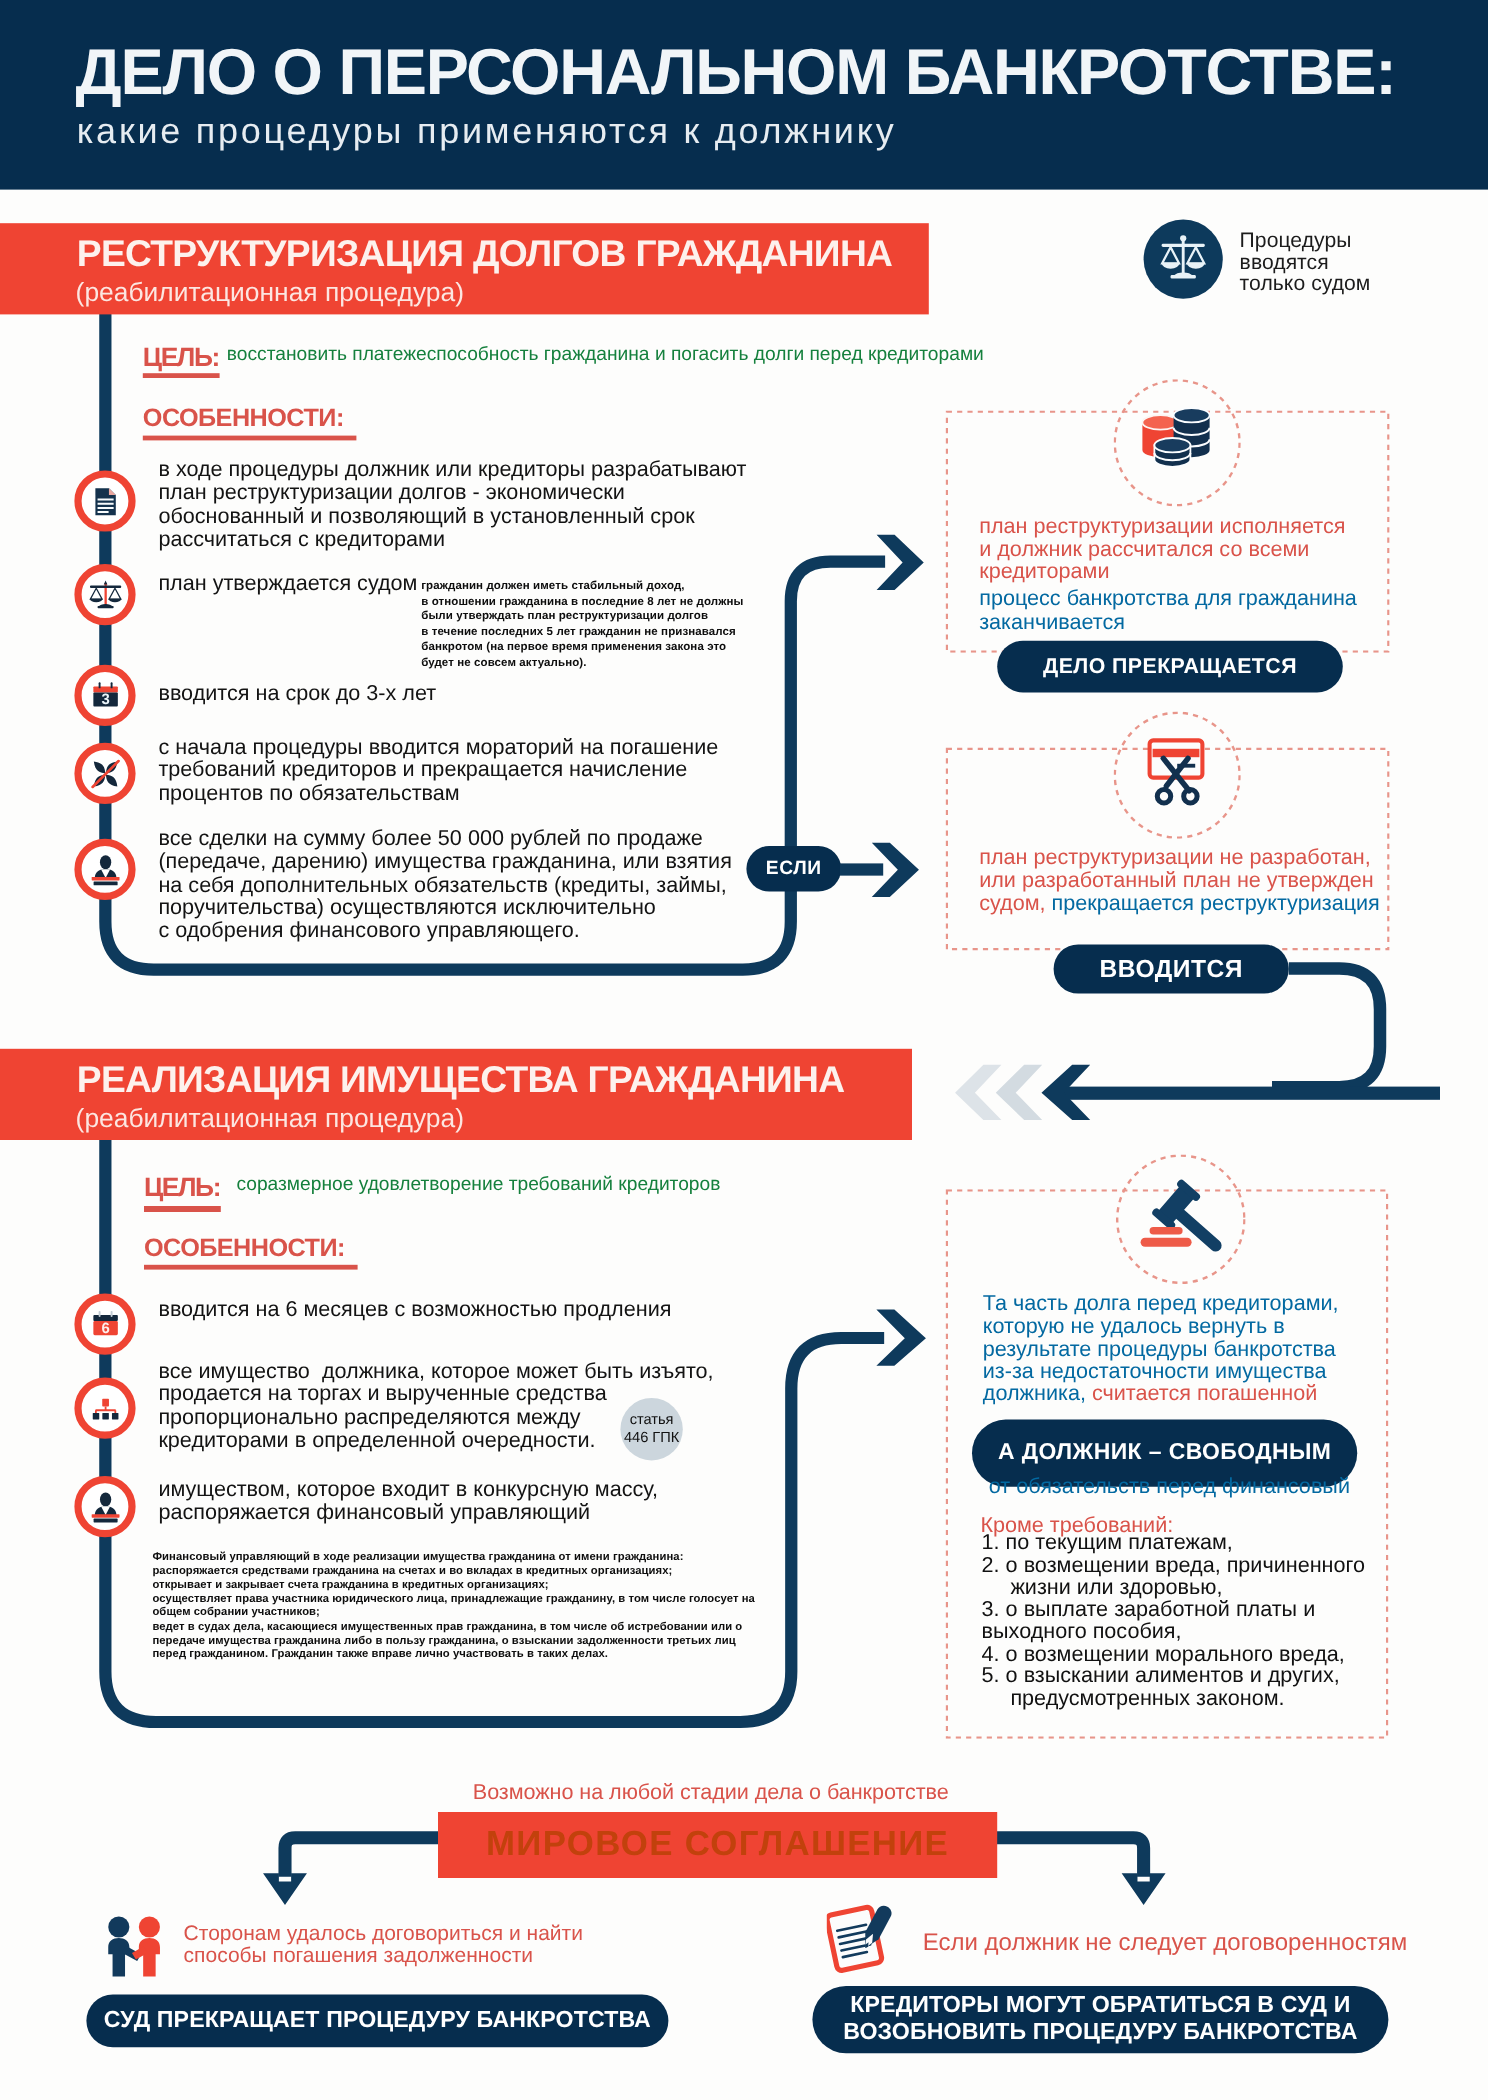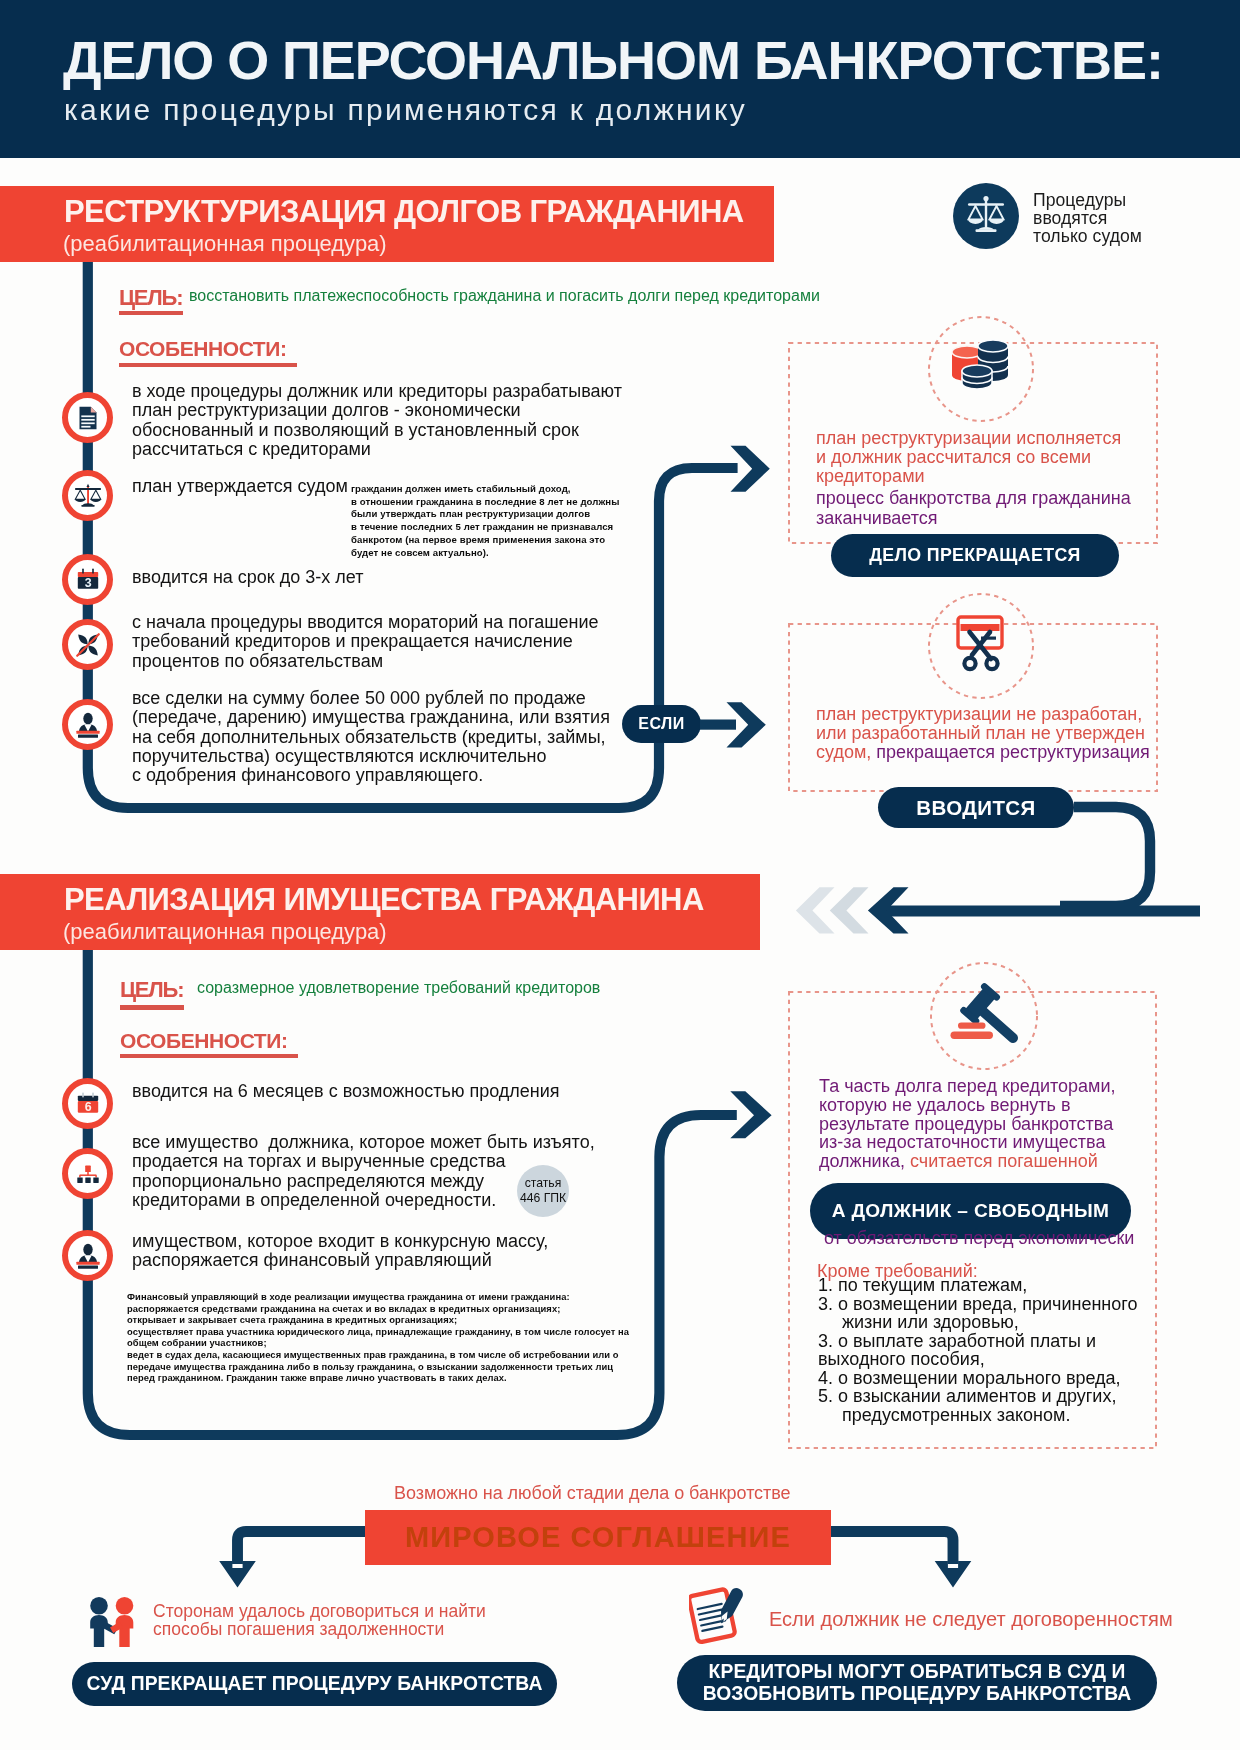--- a/index.html
+++ b/index.html
@@ -22,21 +22,21 @@
   
   .goal-lbl{color:#d9534a;font-size:22px;font-weight:bold;letter-spacing:-1.2px;white-space:nowrap;}
   .goal-underline{background:#d9534a;height:4px;}
   .feat-lbl{color:#d9534a;font-size:21px;font-weight:bold;letter-spacing:-0.43px;white-space:nowrap;}
   .goal-txt{color:#15803d;font-size:16px;white-space:nowrap;text-align:center;}
 
   
   .item-txt{color:#131313;font-size:18px;line-height:19.3px;white-space:pre-wrap;}
   .small-note{color:#0d0d0d;font-size:9.6px;line-height:12.7px;white-space:pre-line;font-weight:bold;letter-spacing:0.08px;}
   .red-txt{color:#d9534a;}
-  .blk-txt{color:#701a75;}
+  .blk-txt{color:#0369a1;}
   .out-txt{font-size:18px;line-height:23.5px;white-space:pre-line;}
 
   
   .pill{background:#062d4e;color:#fff;border-radius:40px;display:flex;align-items:center;justify-content:center;text-align:center;font-weight:bold;}
 
   
   .circ-icon{border-radius:50%;background:#fff;border:6.5px solid #ef4433;box-sizing:border-box;display:flex;align-items:center;justify-content:center;}
   .gray-badge{border-radius:50%;background:#ccd6dd;display:flex;flex-direction:column;align-items:center;justify-content:center;color:#111;font-size:12.2px;line-height:15px;white-space:pre-line;text-align:center;}
 </style>
 </head>
@@ -331,25 +331,25 @@
     <rect x="10.0" y="40.5" width="27.5" height="6.3" rx="3.1" fill="#ee5b48"></rect>
     <rect x="2.5" y="49.5" width="42.5" height="7.5" rx="3.7" fill="#ee5b48"></rect>
   </svg>
 </div>
 <div class="abs out-txt" style="left:819px;top:1077px;line-height:18.8px;"><span class="blk-txt pl">Та часть долга перед кредиторами,
 которую не удалось вернуть в
 результате процедуры банкротства
 из-за недостаточности имущества
 должника, </span><span class="red-txt">считается погашенной</span></div>
 <div class="abs pill" style="left:810px;top:1183px;width:321px;height:56px;font-size:19.1px;letter-spacing:0.35px;">А ДОЛЖНИК – СВОБОДНЫМ</div>
-<div class="abs out-txt blk-txt" style="left:824px;top:1227px;">от обязательств перед экономически</div>
+<div class="abs out-txt blk-txt" style="left:824px;top:1227px;">от обязательств перед финансовый</div>
 <div class="abs out-txt red-txt" style="left:817px;top:1260px;">Кроме требований:</div>
 <ol class="abs" id="except-list" style="left:818px;top:1276px;margin:0;padding:0;list-style:none;font-size:18px;line-height:18.5px;color:#111;">
       <li style="white-space: pre-line;">1. по текущим платежам,</li>
-      <li style="white-space: pre-line; text-indent: -24px; padding-left: 24px;">3. о возмещении вреда, причиненного
+      <li style="white-space: pre-line; text-indent: -24px; padding-left: 24px;">2. о возмещении вреда, причиненного
 жизни или здоровью,</li>
       <li style="white-space: pre-line;">3. о выплате заработной платы и
 выходного пособия,</li>
       <li style="white-space: pre-line;">4. о возмещении морального вреда,</li>
       <li style="white-space: pre-line; text-indent: -24px; padding-left: 24px;">5. о взыскании алиментов и других,
 предусмотренных законом.</li>
     </ol>
 
 <svg class="abs" style="left:726px;top:1086px;" width="54" height="60">
   <path d="M4.3 5.3 L19.3 5.3 L45.6 29.3 L19.3 52.2 L4.3 52.2 L28.0 29.3 Z" fill="#0e3a5c"></path>

